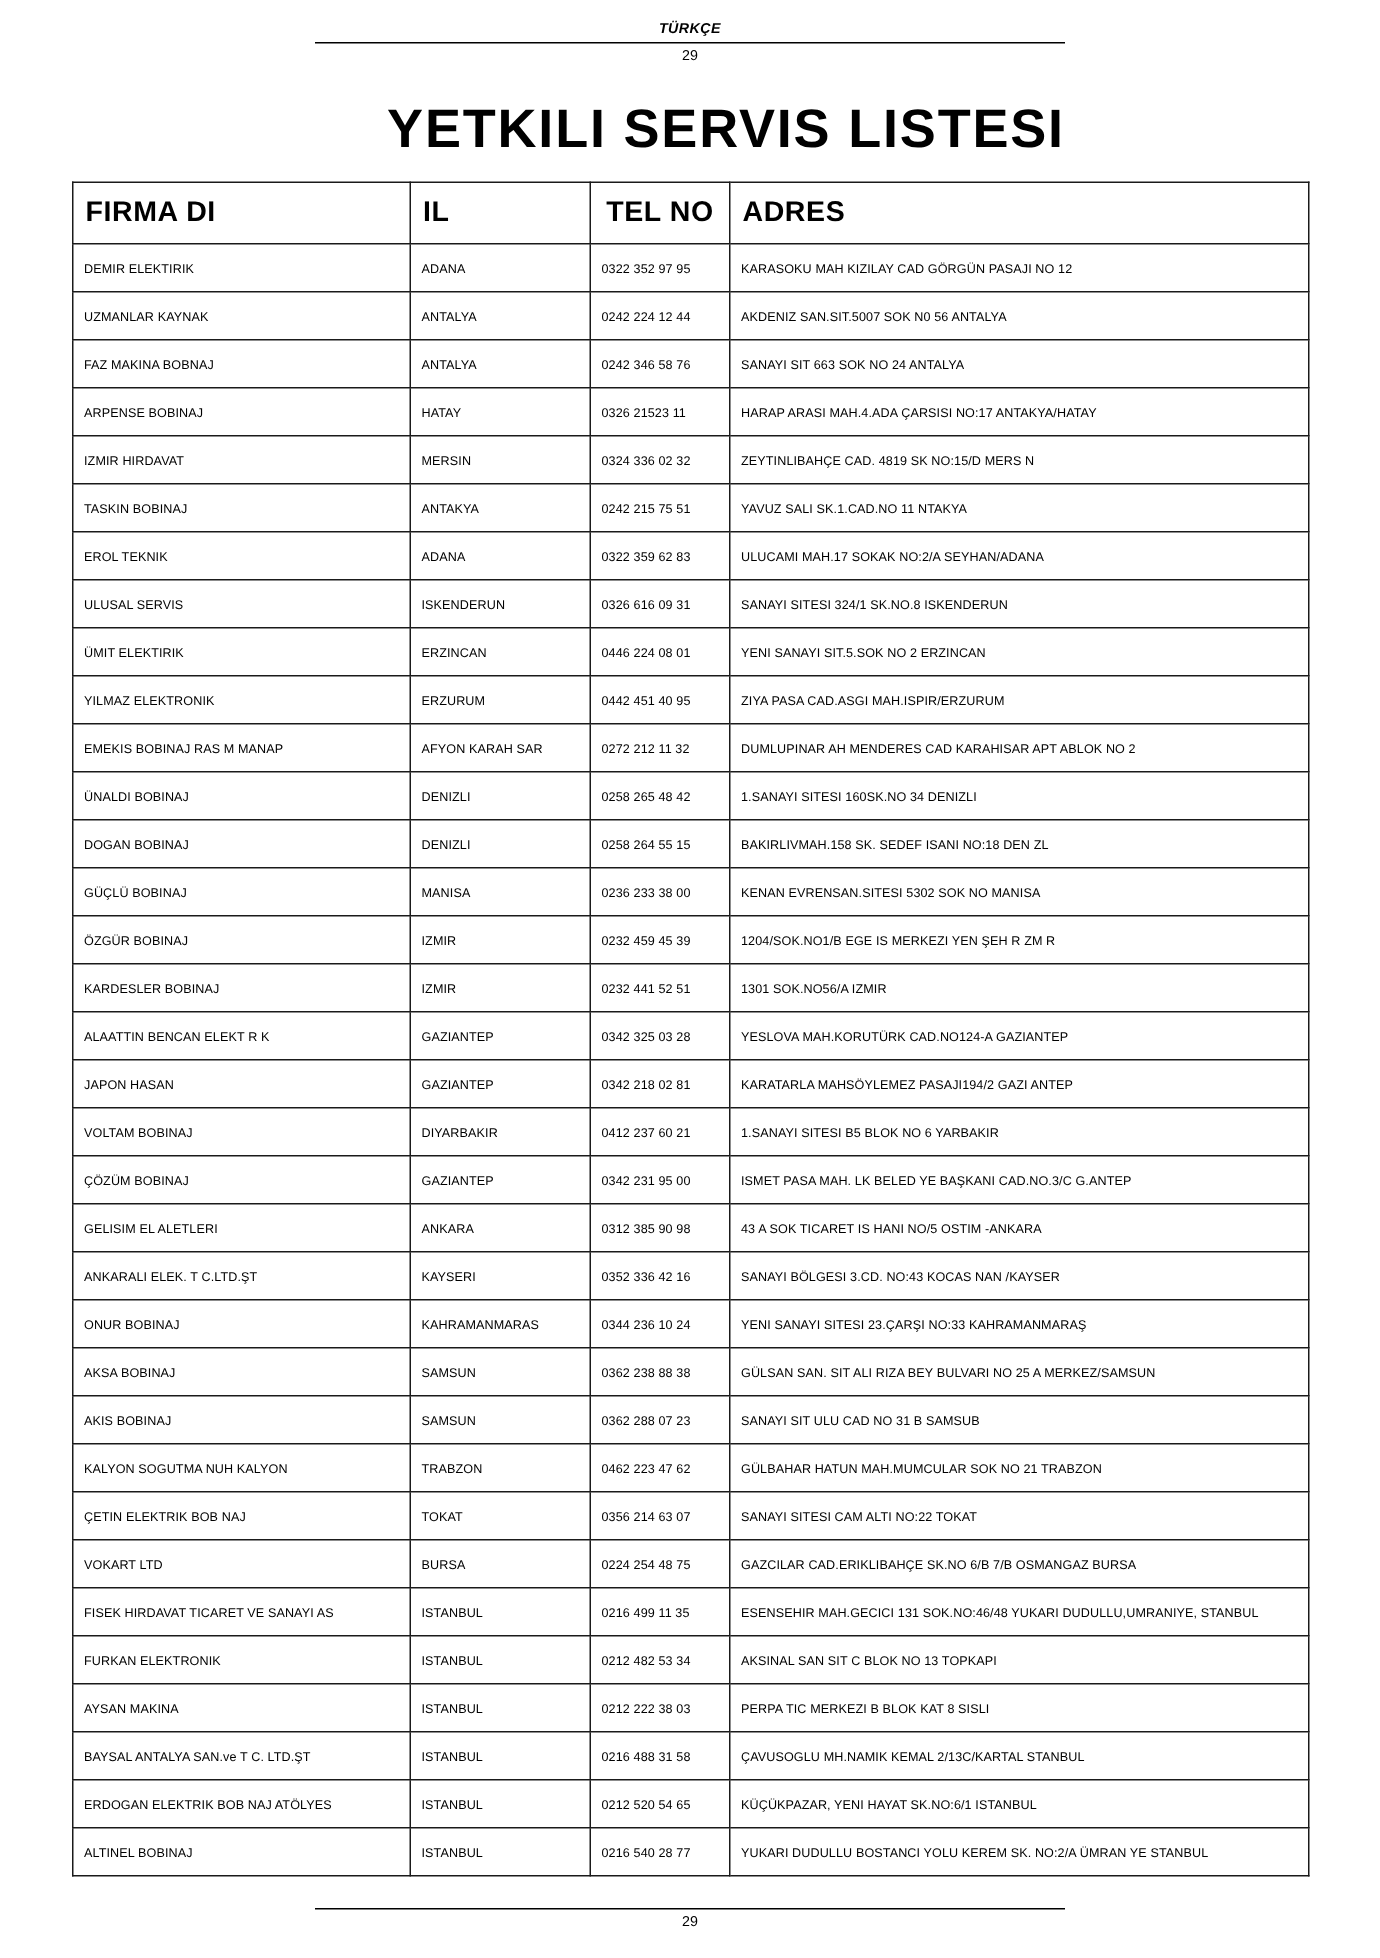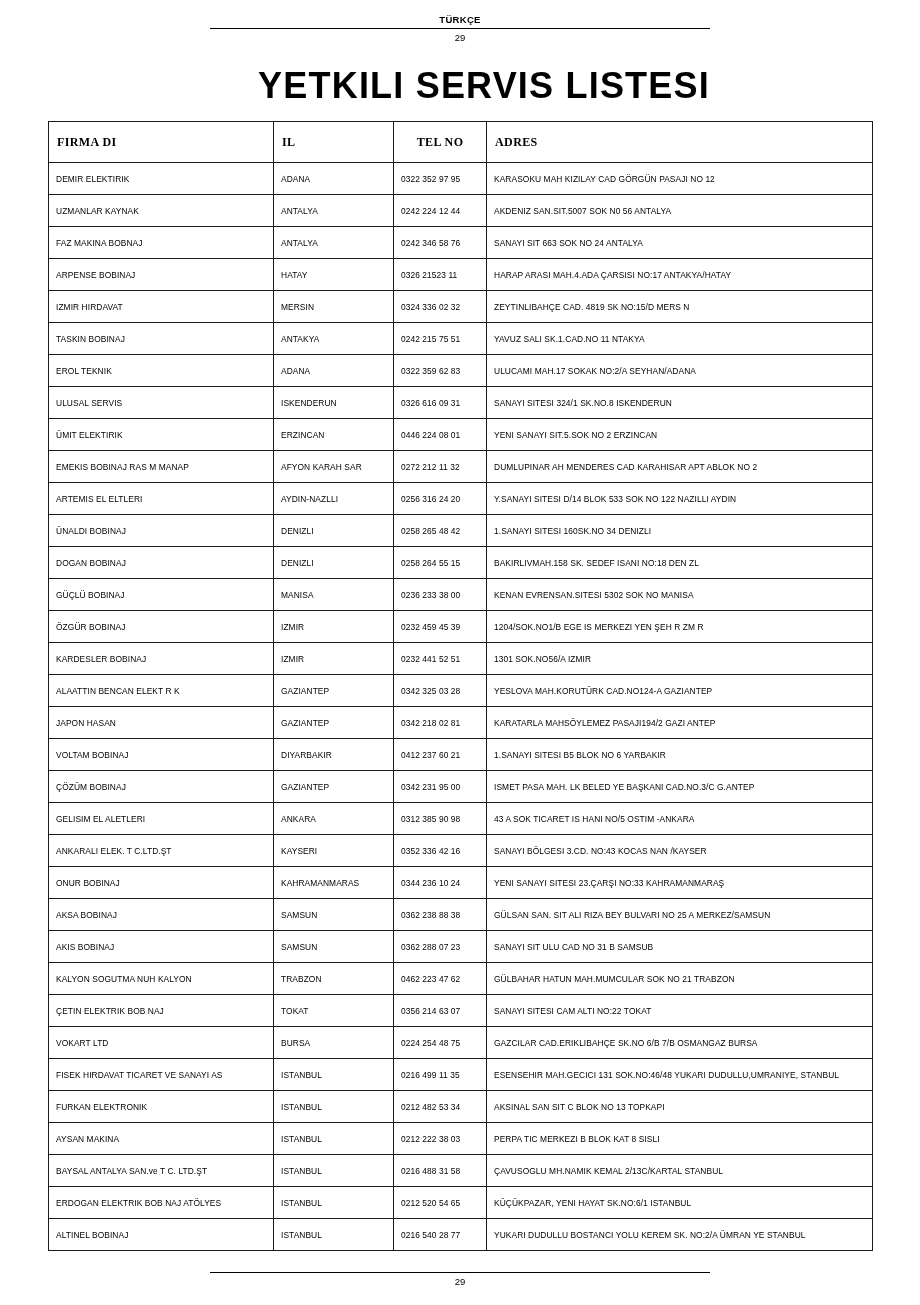--- a/index.html
+++ b/index.html
@@ -26,20 +26,21 @@
   
   .top-header {
     padding-top: 14px;
     text-align: center;
   }
   .lang-label {
     font-size: 9.5px;
     font-weight: bold;
     letter-spacing: 0.3px;
     margin-bottom: 3px;
+    font-style: italic;
   }
   .header-rule {
     width: 500px;
     height: 1px;
     background: #000;
     margin: 0 auto;
   }
   .header-page-num {
     font-size: 9.5px;
     margin-top: 3px;
@@ -64,26 +65,25 @@
     border-collapse: collapse;
     width: 824px;
     table-layout: fixed;
   }
   table.svc th, table.svc td {
     border: 1px solid #1a1a1a;
     text-align: left;
     vertical-align: middle;
   }
   table.svc thead th {
-    font-size: 12px;
+    font-size: 19px;
     font-weight: bold;
     letter-spacing: 0.4px;
     padding: 8px 8px;
     height: 24px;
-    font-family: Liberation Serif, serif;
   }
   table.svc tbody td {
     font-size: 8.4px;
     padding: 7px 7px;
     height: 17px;
     letter-spacing: 0.08px;
     white-space: nowrap;
     overflow: hidden;
   }
   col.c-firma { width: 225px; }
@@ -190,32 +190,32 @@
             <td class="tel">0326 616 09 31</td>
             <td>SANAYI SITESI 324/1 SK.NO.8 ISKENDERUN</td>
           </tr>
           <tr>
             <td>ÜMIT ELEKTIRIK</td>
             <td>ERZINCAN</td>
             <td class="tel">0446 224 08 01</td>
             <td>YENI SANAYI SIT.5.SOK NO 2 ERZINCAN</td>
           </tr>
           <tr>
+            <td>YILMAZ ELEKTRONIK</td>
+            <td>ERZURUM</td>
+            <td class="tel">0442 451 40 95</td>
+            <td>ZIYA PASA CAD.ASGI MAH.ISPIR/ERZURUM</td>
+          </tr>
+          <tr>
             <td>EMEKIS BOBINAJ RAS M MANAP</td>
             <td>AFYON KARAH SAR</td>
             <td class="tel">0272 212 11 32</td>
             <td>DUMLUPINAR AH MENDERES CAD KARAHISAR APT ABLOK NO 2</td>
           </tr>
           <tr>
-            <td>ARTEMIS EL ELTLERI</td>
-            <td>AYDIN-NAZLLI</td>
-            <td class="tel">0256 316 24 20</td>
-            <td>Y.SANAYI SITESI D/14 BLOK 533 SOK NO 122 NAZILLI AYDIN</td>
-          </tr>
-          <tr>
             <td>ÜNALDI BOBINAJ</td>
             <td>DENIZLI</td>
             <td class="tel">0258 265 48 42</td>
             <td>1.SANAYI SITESI 160SK.NO 34 DENIZLI</td>
           </tr>
           <tr>
             <td>DOGAN BOBINAJ</td>
             <td>DENIZLI</td>
             <td class="tel">0258 264 55 15</td>
             <td>BAKIRLIVMAH.158 SK. SEDEF ISANI NO:18 DEN ZL</td>

